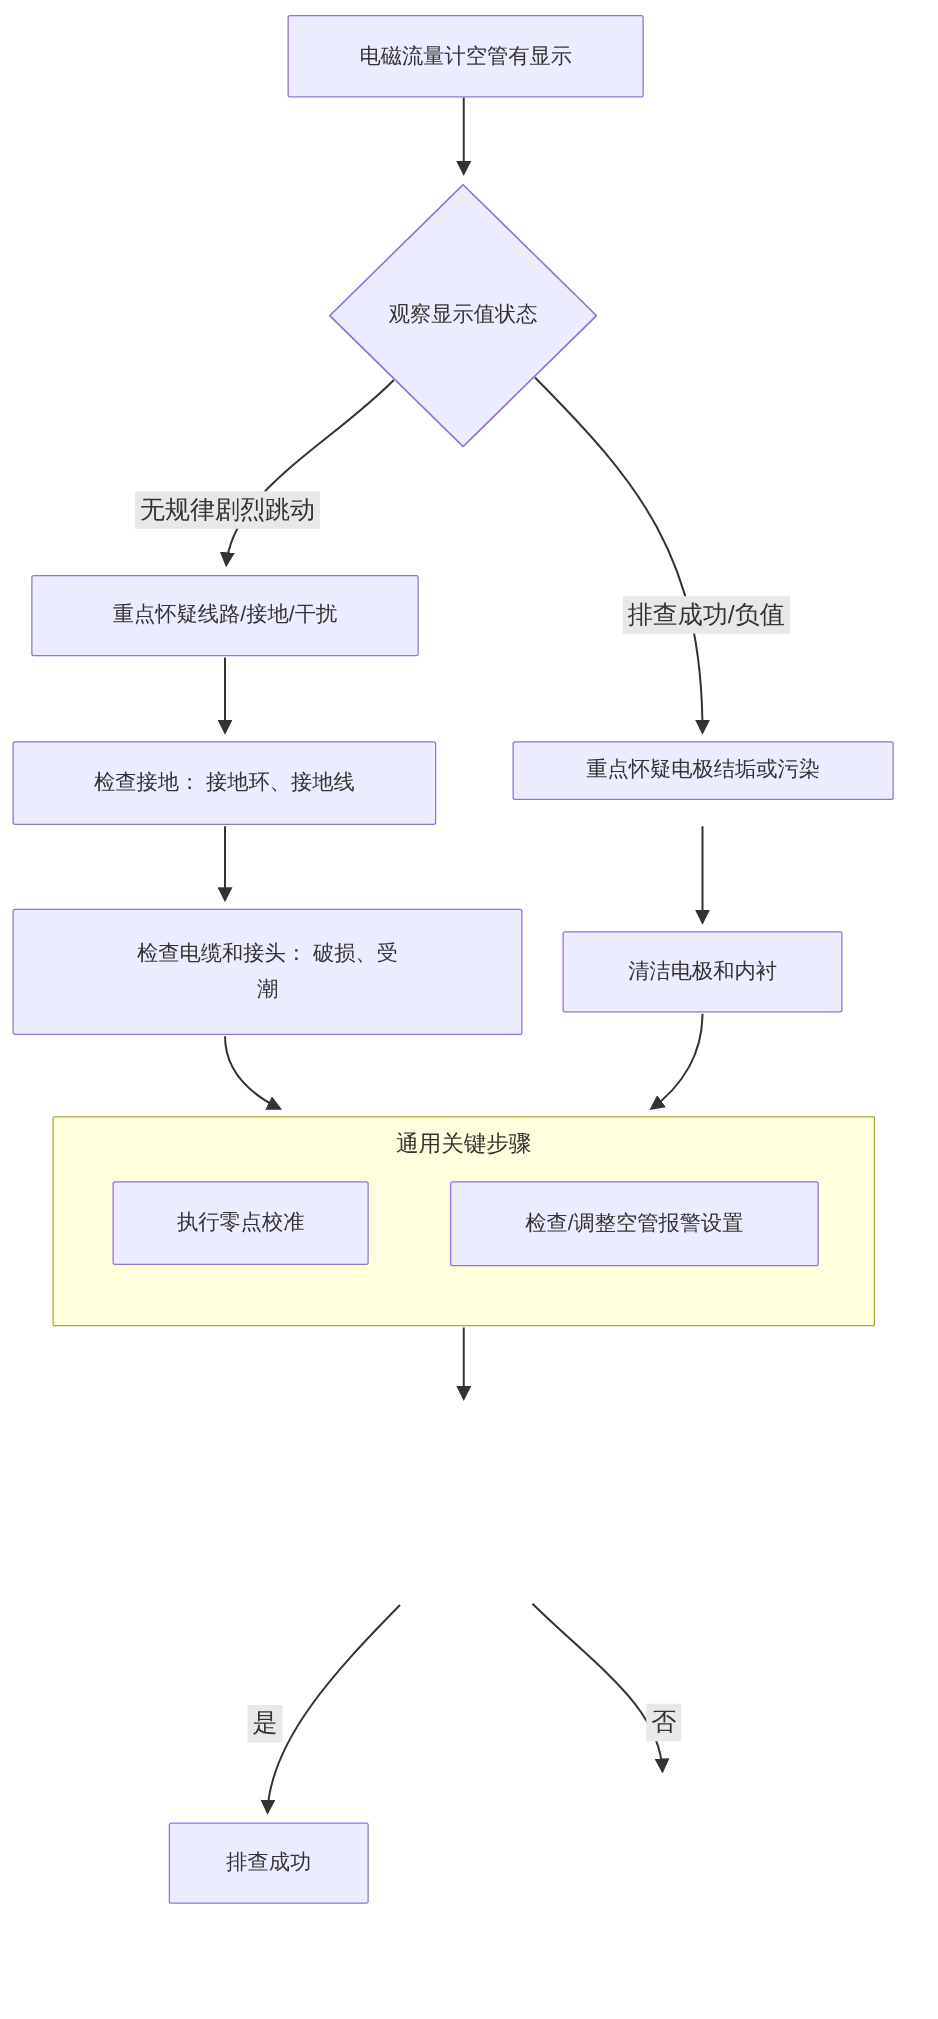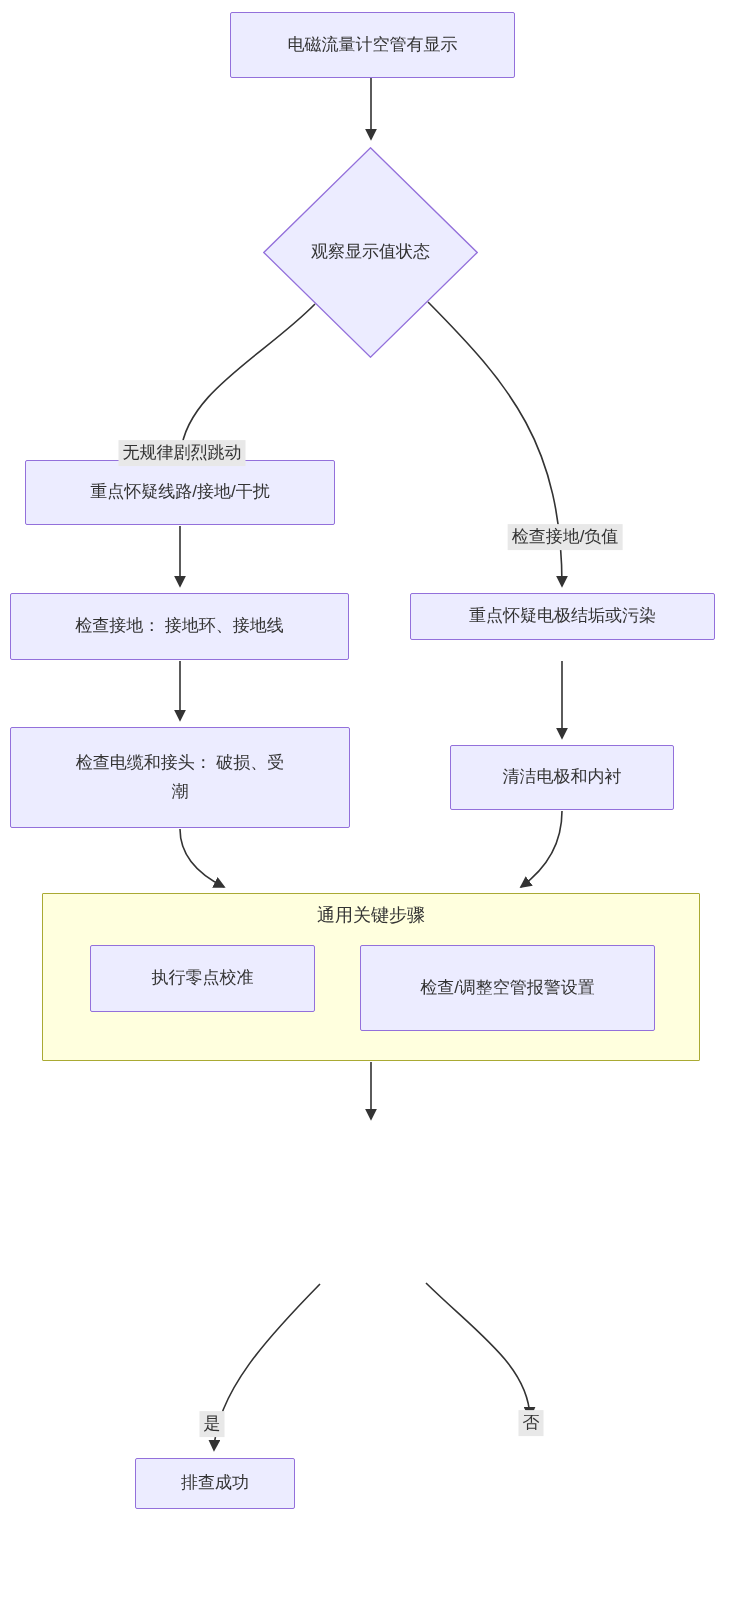--- a/index.html
+++ b/index.html
@@ -77,26 +77,25 @@
     text-align: center;
     font-size: 18px;
     color: var(--text_color, #333);
   }
 
   .edge-label {
     position: absolute;
     transform: translate(-50%, -50%);
     background: var(--edge_label_bg, #E8E8E8);
     color: var(--text_color, #333);
-    font-size: 17px;
+    font-size: 20px;
     line-height: 1.4;
     padding: 1px 4px;
     white-space: nowrap;
     z-index: 3;
-    margin-top: 45px;
   }
 </style>
 </head>
 <body>
 
 <div class="canvas">
 
   <svg class="edges" viewBox="0 0 750 1615">
     <defs>
       <marker id="arrowhead" viewBox="0 0 10 10" refX="8.5" refY="5" markerWidth="7.5" markerHeight="7.5" orient="auto-start-reverse">
@@ -128,51 +127,51 @@
   </div>
 
   <div class="node rect" style="left:10px; top:593px; width:339px; height:67px">
     <span class="label">检查接地： 接地环、接地线</span>
   </div>
 
   <div class="node rect" style="left:25px; top:460px; width:310px; height:65px">
     <span class="label">重点怀疑线路/接地/干扰</span>
   </div>
 
-  <div class="node rect" style="left:10px; top:727px; width:340px; height:101px">
+  <div class="node rect" style="left:10px; top:727px; width:408px; height:101px">
     <span class="label label-narrow">检查电缆和接头： 破损、受潮</span>
   </div>
 
   <div class="node rect" style="left:410px; top:593px; width:305px; height:47px">
     <span class="label">重点怀疑电极结垢或污染</span>
   </div>
 
   <div class="node rect" style="left:450px; top:745px; width:224px; height:65px">
     <span class="label">清洁电极和内衬</span>
   </div>
 
   <div class="container-box" style="left:42px; top:893px; width:658px; height:168px">
     <div class="container-title">通用关键步骤</div>
   </div>
 
-  <div class="node rect" style="left:90px; top:945px; width:225px; height:67px">
+  <div class="node rect" style="left:90px; top:945px; width:205px; height:67px">
     <span class="label">执行零点校准</span>
   </div>
 
-  <div class="node rect" style="left:360px; top:945px; width:295px; height:86px">
+  <div class="node rect" style="left:360px; top:945px; width:295px; height:68px">
     <span class="label">检查/调整空管报警设置</span>
   </div>
 
 
-  <div class="node rect" style="left:135px; top:1458px; width:160px; height:51px">
+  <div class="node rect" style="left:135px; top:1458px; width:160px; height:65px">
     <span class="label">排查成功</span>
   </div>
 
 
   <div class="edge-label" style="left:182px; top:408px">无规律剧烈跳动</div>
 
-  <div class="edge-label" style="left:565px; top:492px">检查接地/负值</div>
+  <div class="edge-label" style="left:565px; top:492px">排查成功/负值</div>
 
   <div class="edge-label" style="left:212px; top:1379px">是</div>
 
   <div class="edge-label" style="left:531px; top:1378px">否</div>
 
 </div>
 
 </body></html>

